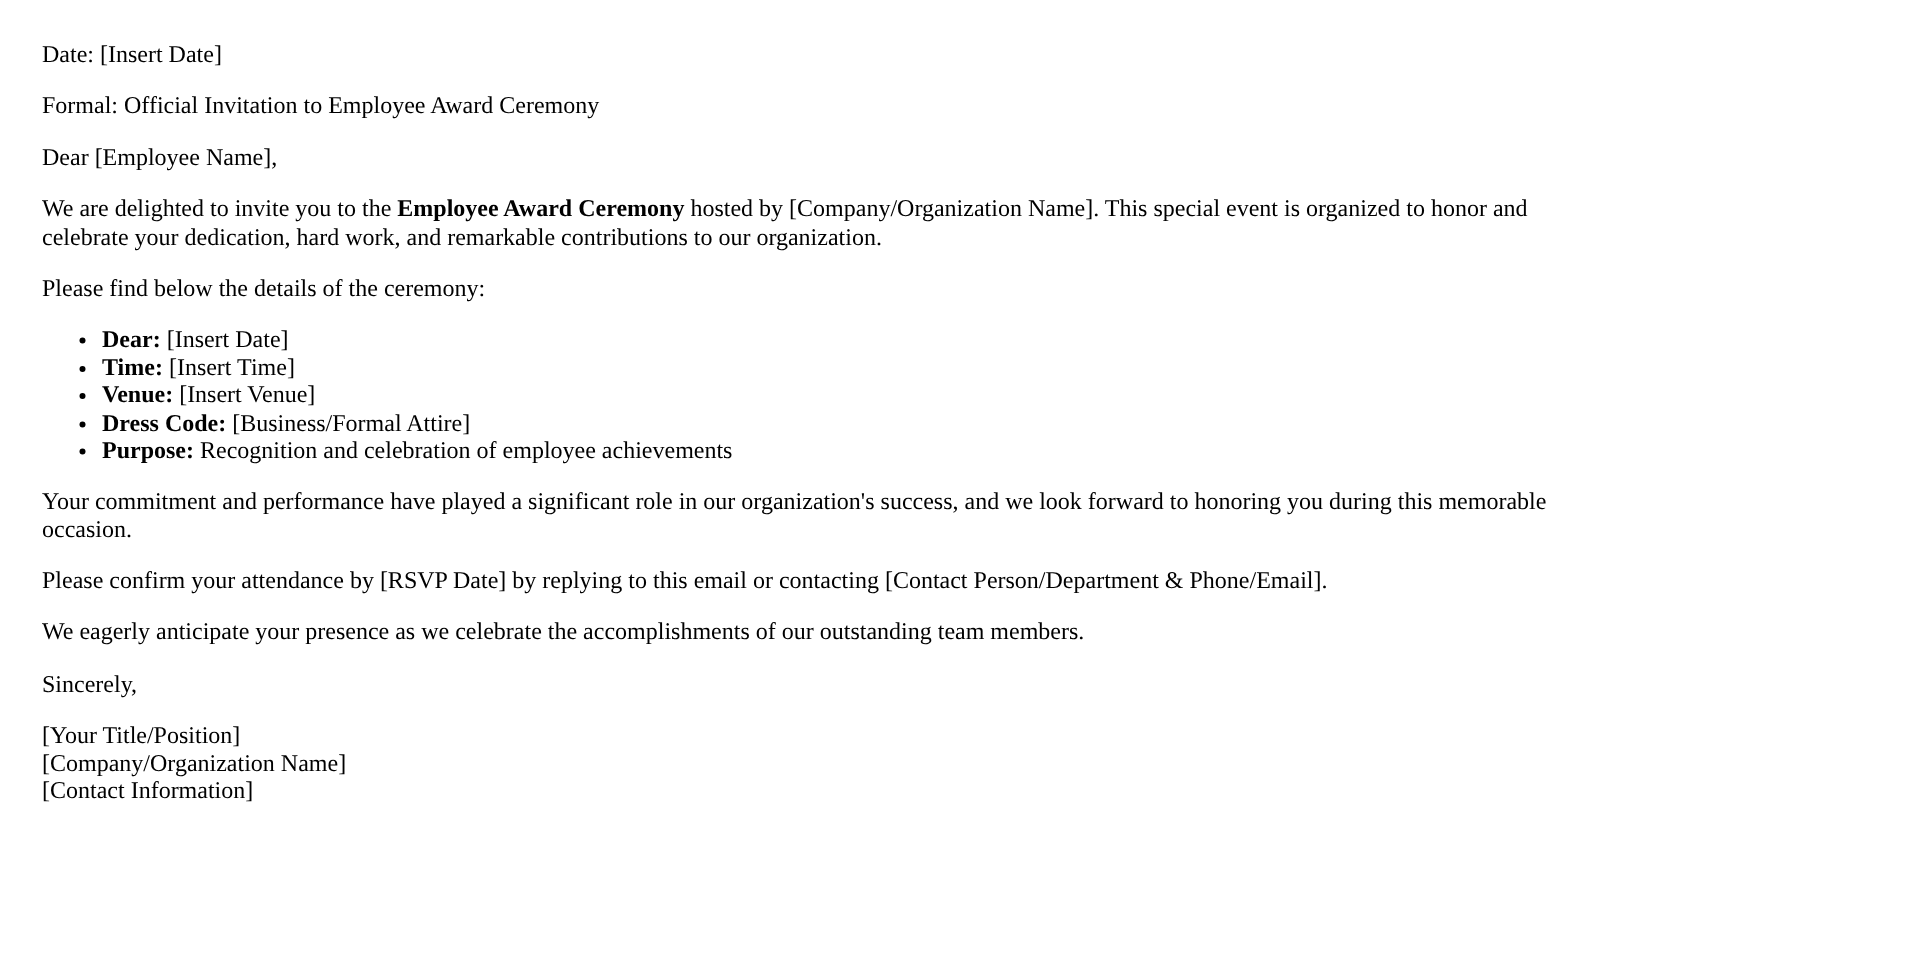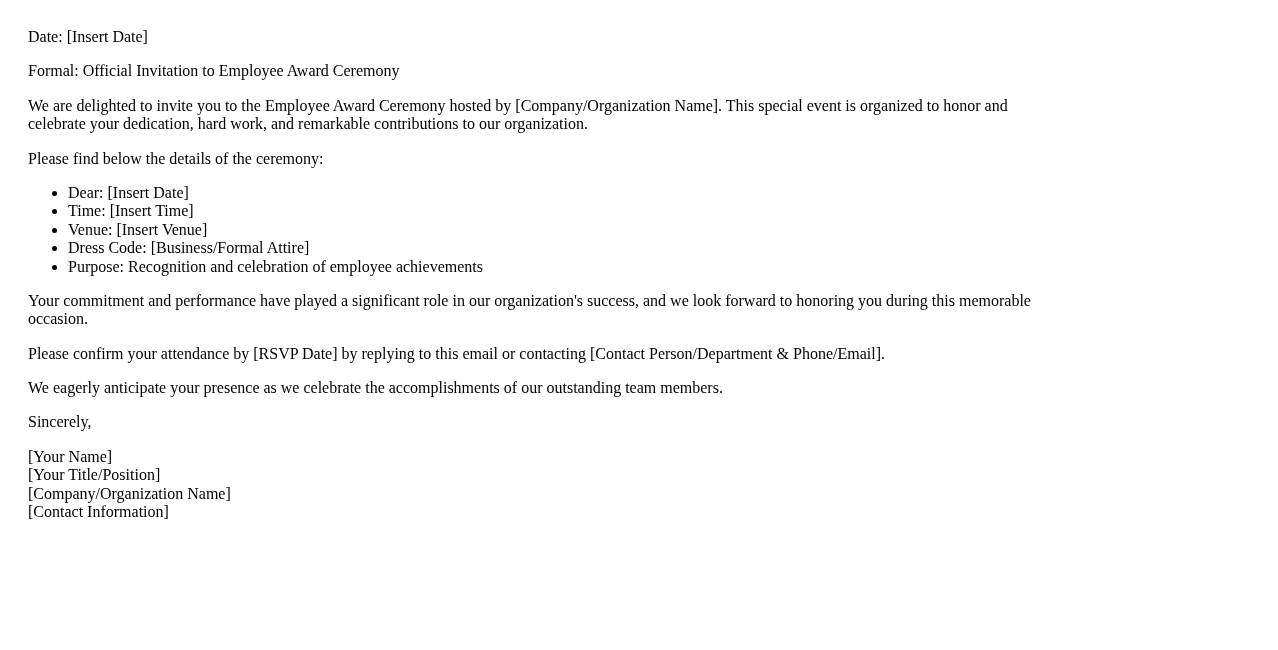--- a/index.html
+++ b/index.html
@@ -25,36 +25,37 @@
     margin: 16px 0;
   }
   ul {
     margin: 16px 0;
     padding-left: 40px;
   }
   li {
     margin: 0;
   }
   b, .bold {
-    font-weight: normal;
+    font-weight: bold;
   }
   .sig-line {
     margin: 0;
   }
 </style>
 </head>
 <body>
 
 <div class="page">
 
   <p>Date: [Insert Date]</p>
 
 
   <p>Formal: Official Invitation to Employee Award Ceremony</p>
 
+  <p>Dear [Employee Name],</p>
 
   <p><span>We are delighted to invite you to the </span><span class="bold">Employee Award Ceremony</span><span> hosted by [Company/Organization Name]. This special event is organized to honor and celebrate your dedication, hard work, and remarkable contributions to our organization.</span></p>
 
   <p>Please find below the details of the ceremony:</p>
 
   <ul>
     <li><span class="bold">Dear:</span><span> [Insert Date]</span></li>
     <li><span class="bold">Time:</span><span> [Insert Time]</span></li>
     <li><span class="bold">Venue:</span><span> [Insert Venue]</span></li>
     <li><span class="bold">Dress Code:</span><span> [Business/Formal Attire]</span></li>
@@ -63,19 +64,18 @@
 
   <p>Your commitment and performance have played a significant role in our organization's success, and we look forward to honoring you during this memorable occasion.</p>
 
   <p>Please confirm your attendance by [RSVP Date] by replying to this email or contacting [Contact Person/Department &amp; Phone/Email].</p>
 
   <p>We eagerly anticipate your presence as we celebrate the accomplishments of our outstanding team members.</p>
 
   <p>Sincerely,</p>
 
   <p>
-    <span class="sig-line" style="display:block">[Your Name]</span>
     <span class="sig-line" style="display:block">[Your Title/Position]</span>
     <span class="sig-line" style="display:block">[Company/Organization Name]</span>
     <span class="sig-line" style="display:block">[Contact Information]</span>
   </p>
 
 </div>
 
 </body></html>

